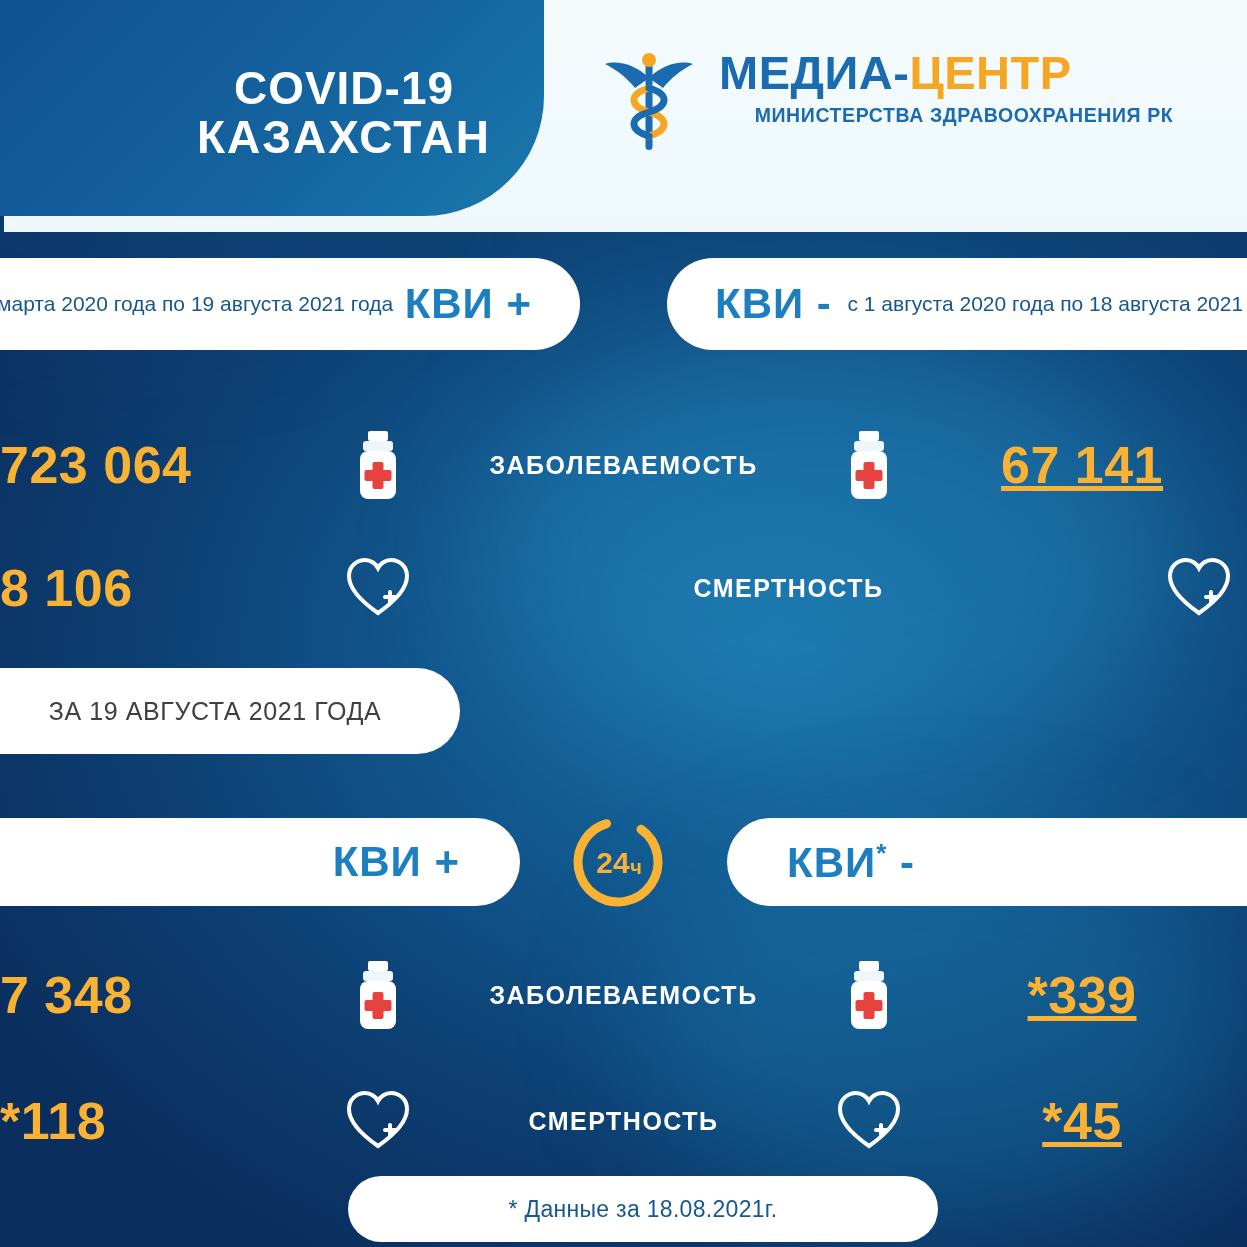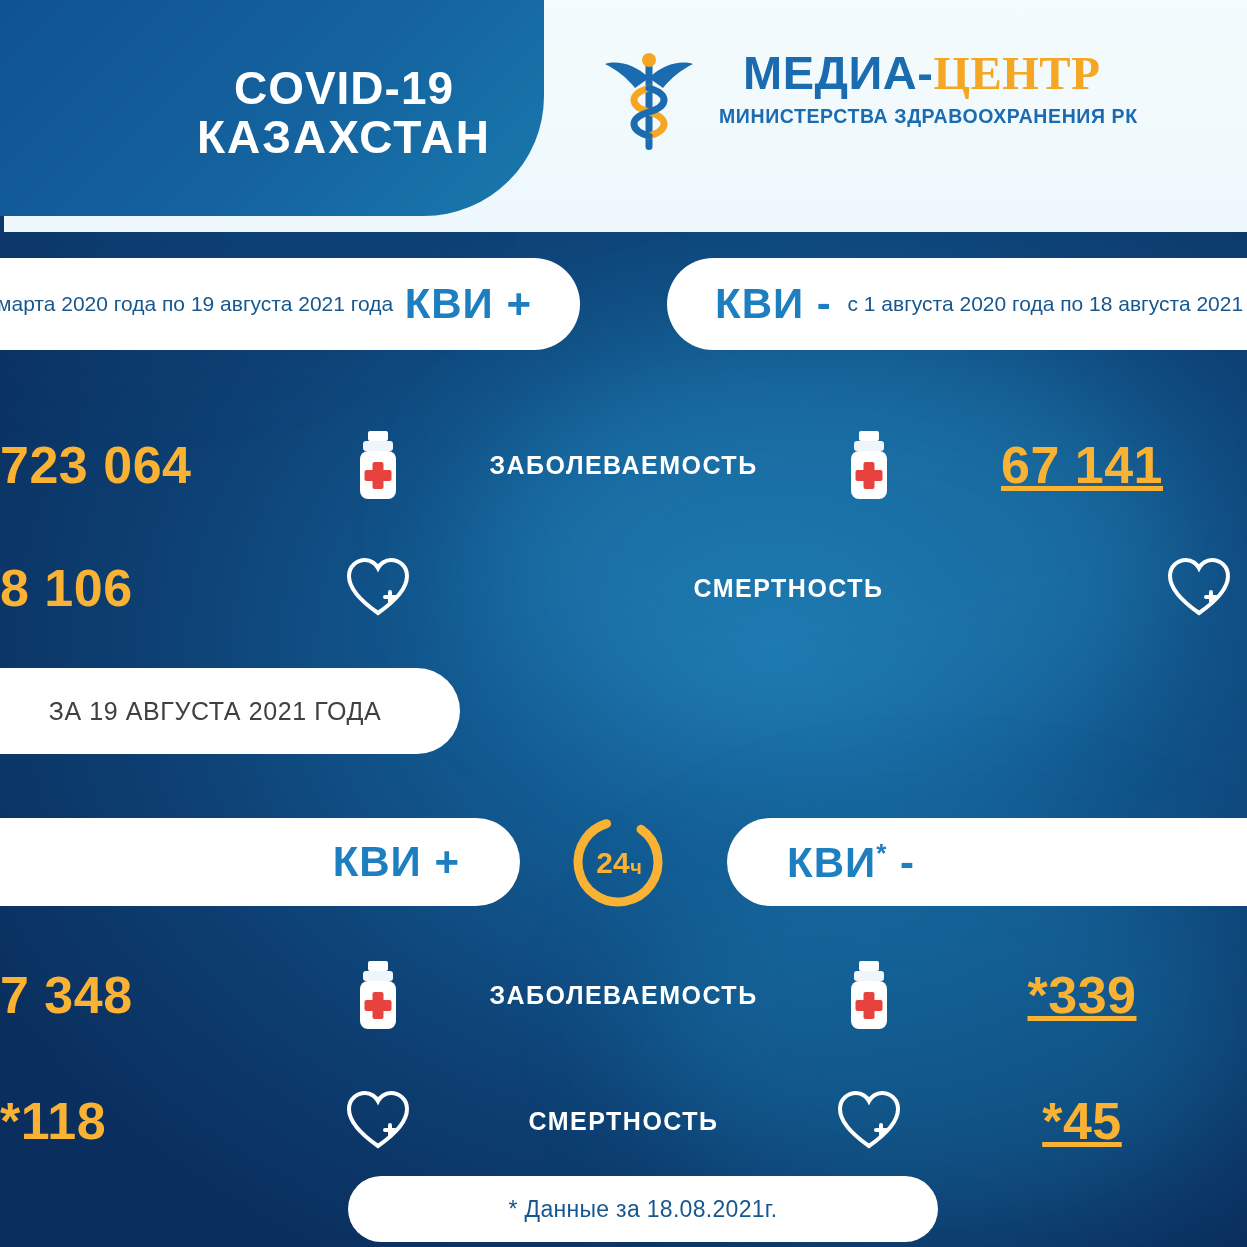--- a/index.html
+++ b/index.html
@@ -82,30 +82,31 @@
     left: 140px; top: 6px;
     width: 490px;
   }
   .logo-main {
     font-size: 47px;
     font-weight: bold;
     letter-spacing: 0.5px;
     line-height: 1.05;
     white-space: nowrap;
   }
-  .logo-main .blue { color: #1b6bb0; margin-left: 24px; }
+  .logo-main .blue { color: #1b6bb0; }
   .logo-main .dash { color: #1b6bb0; }
-  .logo-main .orange { color: #f5a623; font-family: Liberation Serif, serif; }
+  .logo-main .orange { color: #f5a623; }
   .logo-sub {
     margin-top: 7px;
     font-size: 19.5px;
     letter-spacing: 0.6px;
     color: #1b6bb0;
     font-weight: bold;
     white-space: nowrap;
+    text-align: center;
   }
 
   
   .pill {
     position: absolute;
     background: #ffffff;
     display: flex;
     align-items: center;
     box-sizing: border-box;
   }

